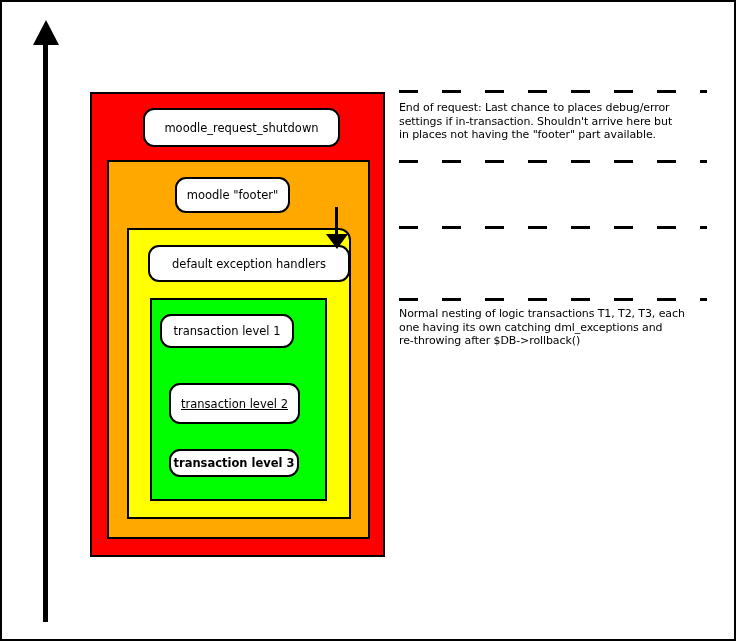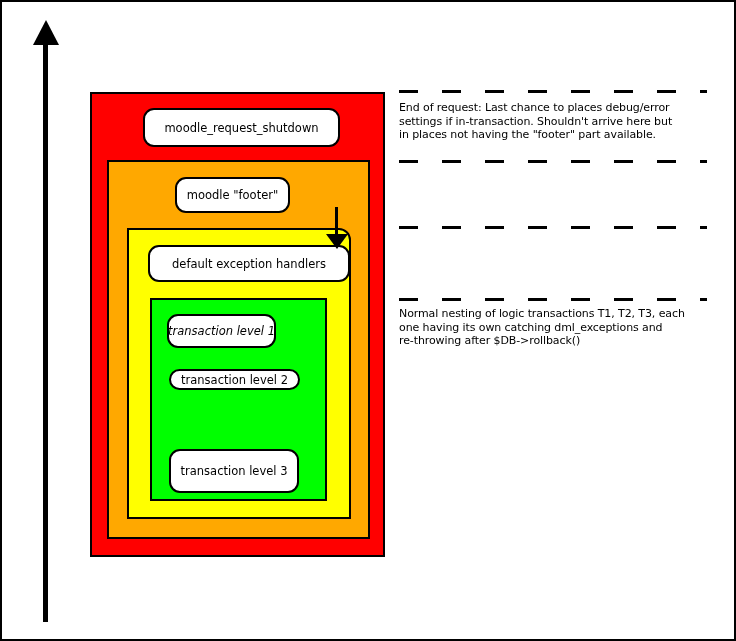--- a/index.html
+++ b/index.html
@@ -42,23 +42,23 @@
     justify-content: center;
     font-size: 11.5px;
     color: #000000;
     white-space: nowrap;
     z-index: 10;
   }
   .pill.dispose  { left: 140px; top: 42px;  width: 182px; height: 37px; }
   .pill.shutdown { left: 143px; top: 108px; width: 197px; height: 39px; }
   .pill.footer   { left: 175px; top: 177px; width: 115px; height: 36px; }
   .pill.handlers { left: 148px; top: 245px; width: 202px; height: 37px; }
-  .pill.t1       { left: 167px; top: 314px; width: 109px; height: 34px; font-style: italic; }
-  .pill.t2       { left: 169px; top: 369px; width: 131px; height: 21px; }
-  .pill.t3       { left: 169px; top: 449px; width: 130px; height: 44px; }
+  .pill.t1       { left: 160px; top: 314px; width: 134px; height: 34px; }
+  .pill.t2       { left: 169px; top: 383px; width: 131px; height: 41px; text-decoration: underline; }
+  .pill.t3       { left: 169px; top: 449px; width: 130px; height: 28px; font-weight: bold; }
 
   .up-arrow-shaft {
     position: absolute;
     left: 43px; top: 38px;
     width: 5px; height: 584px;
     background: #000000;
     z-index: 5;
   }
   .up-arrow-head {
     position: absolute;

